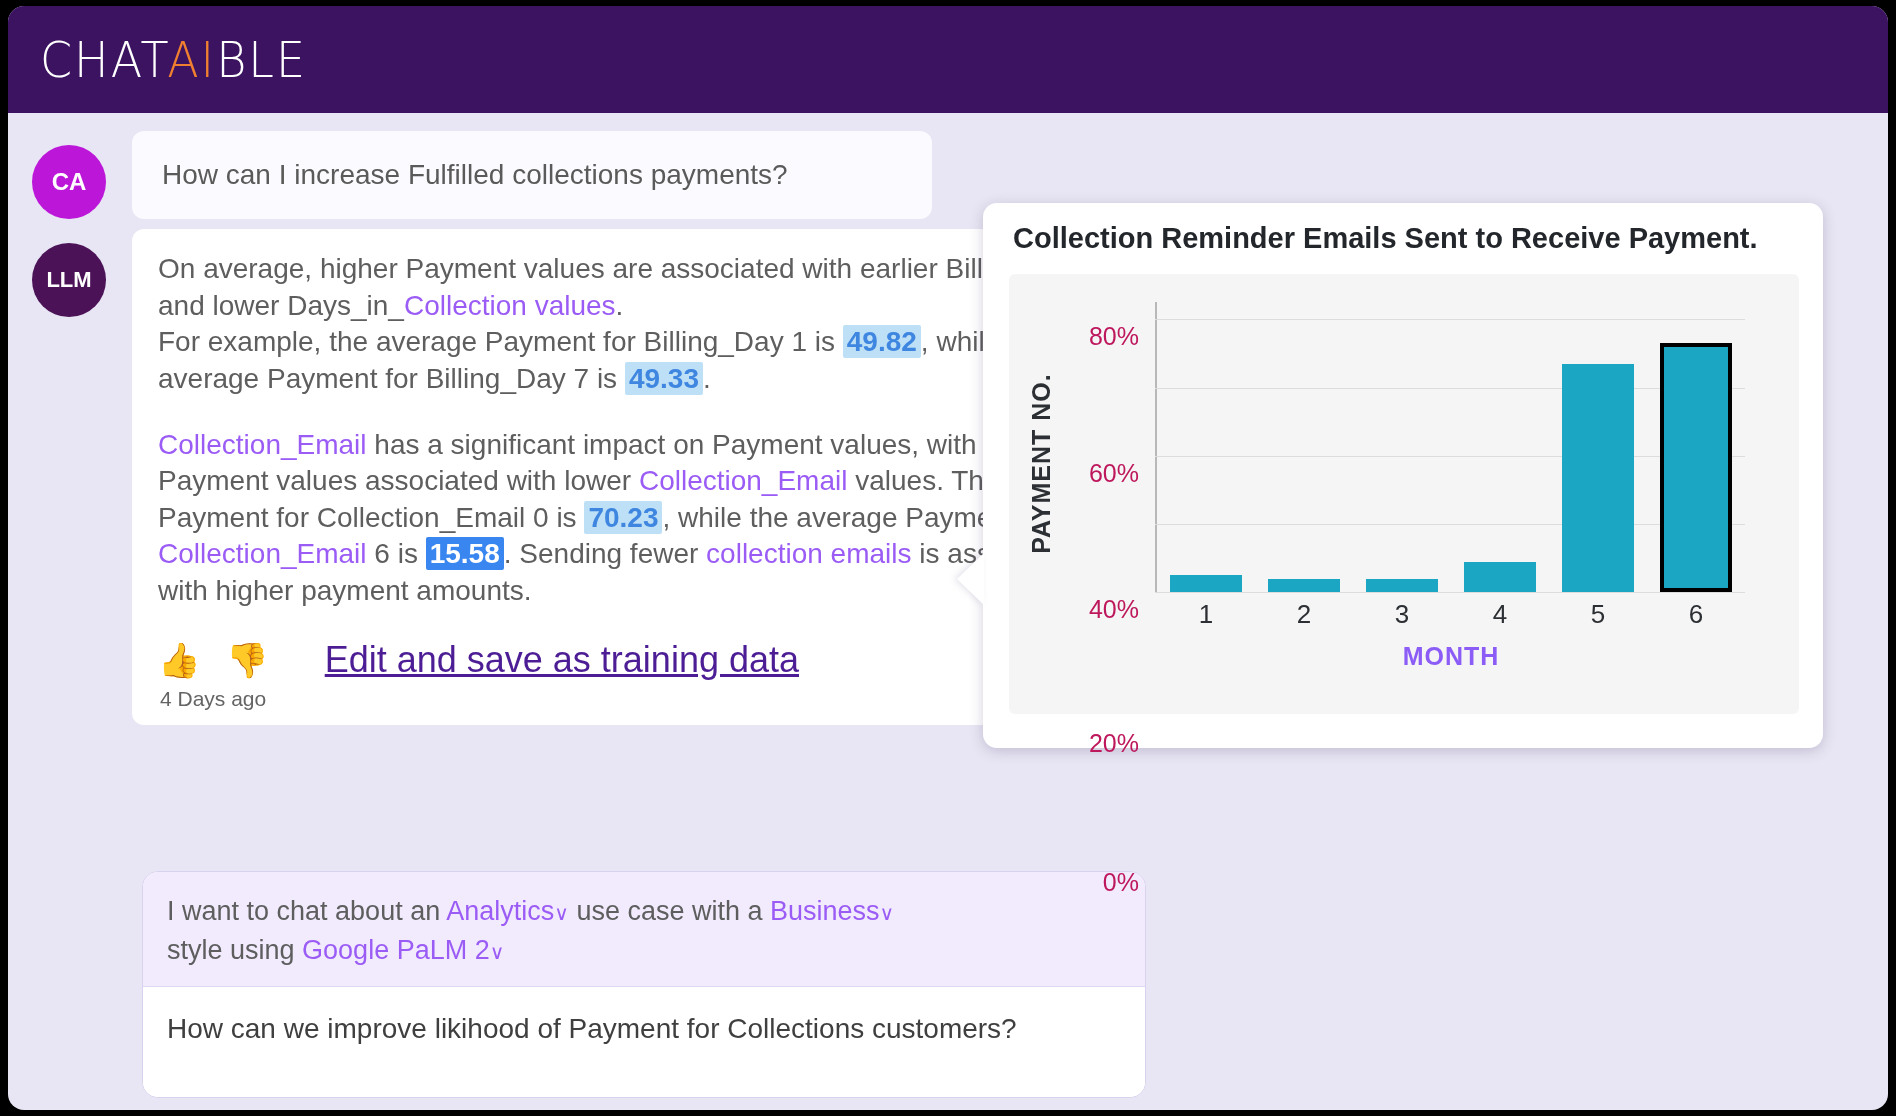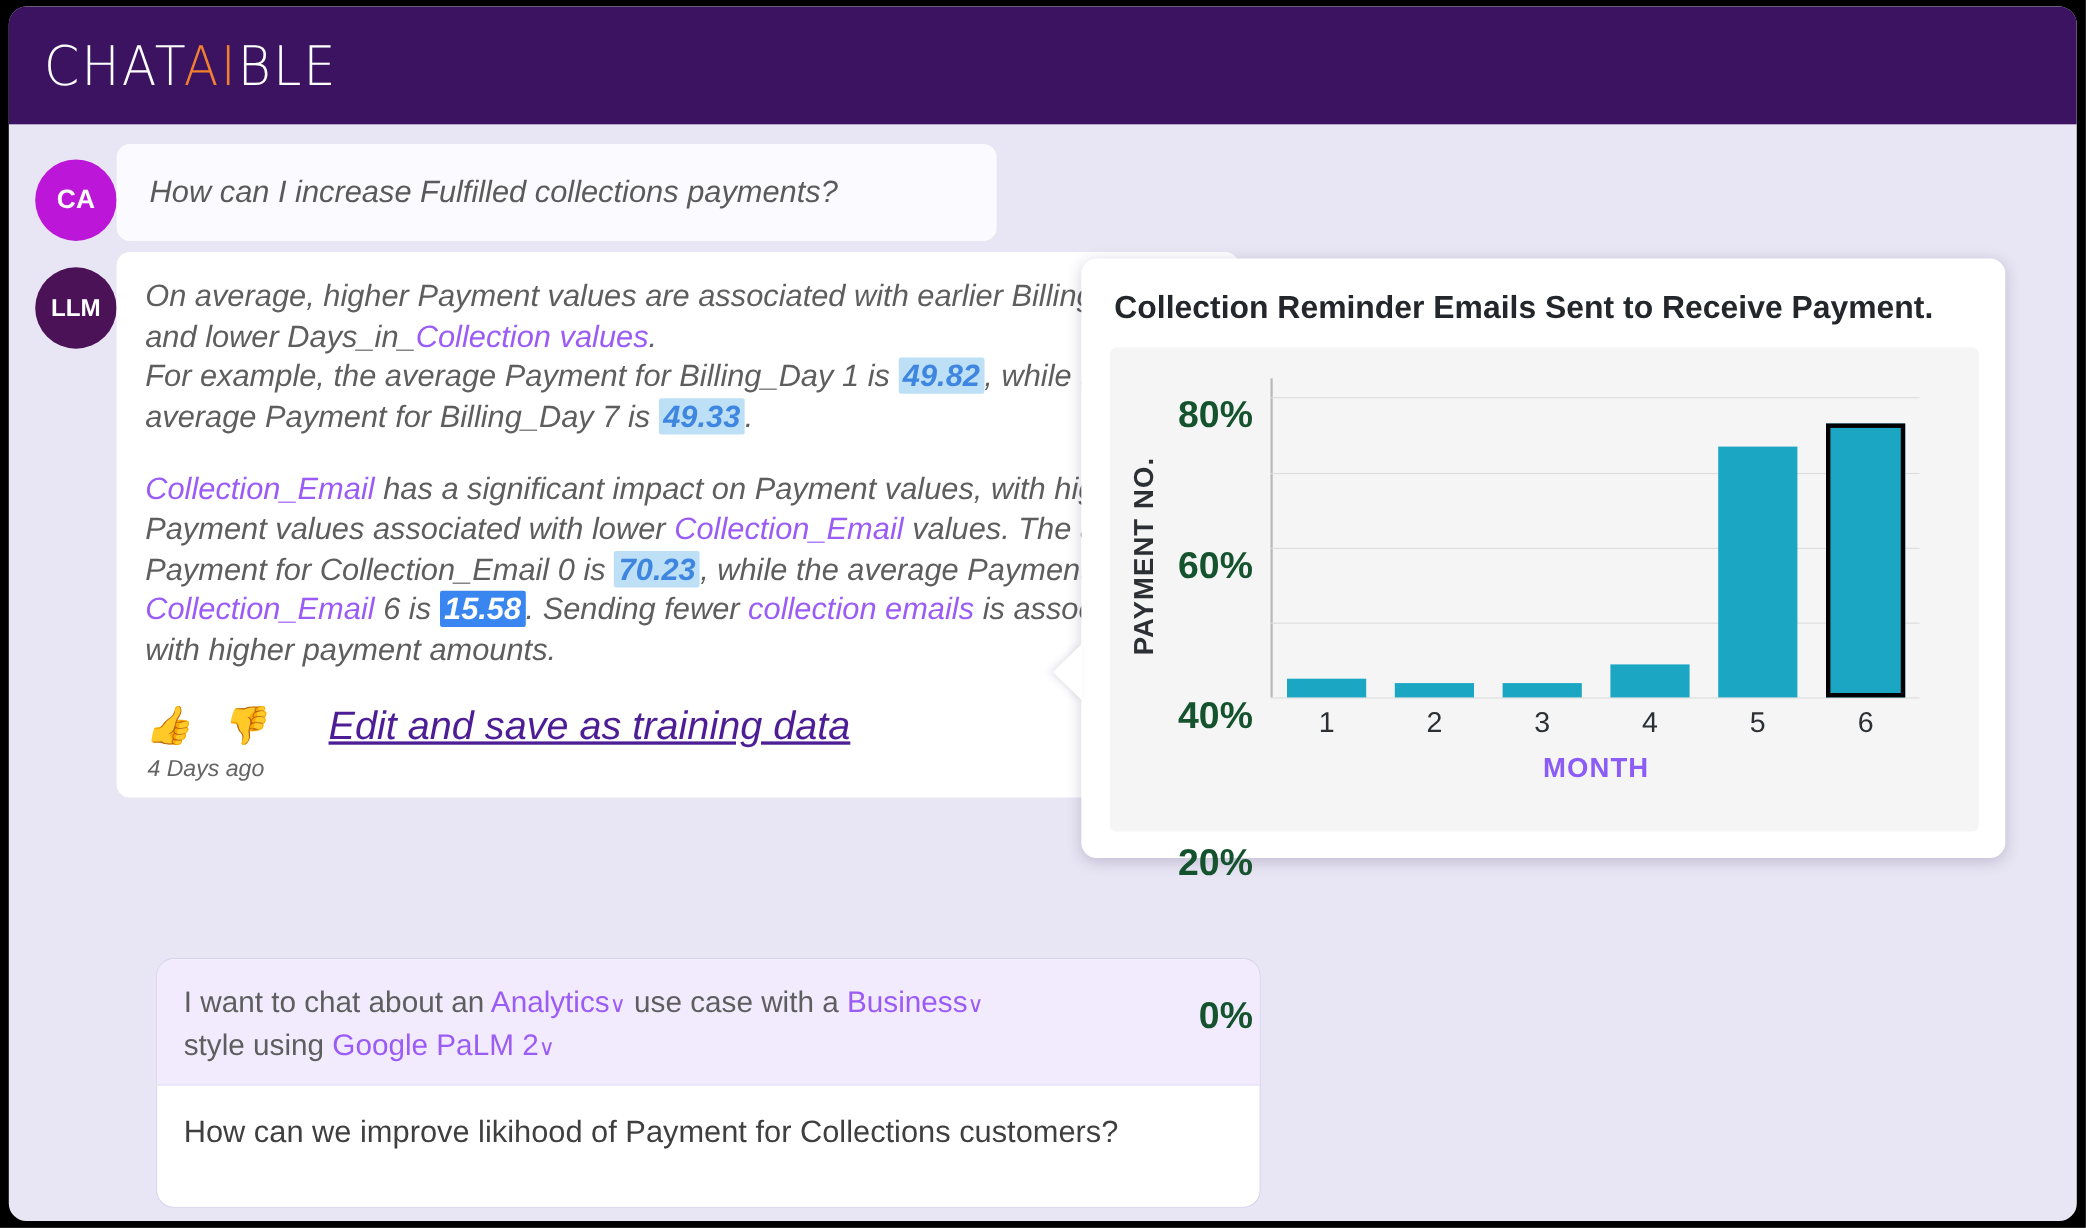--- a/index.html
+++ b/index.html
@@ -77,22 +77,22 @@
     font-size: 24px;
     font-weight: bold;
     margin-top: 14px;
   }
   .avatar.user { background: #BC16D8; }
   .avatar.bot  { background: #4B1258; font-size: 22px; }
 
   .bubble {
     background: #FBFAFE;
     border-radius: 12px;
+    margin-left: 26px;
     padding: 26px 30px;
-    font-style: italic;
   }
   .bubble.user { width: 800px; }
   .bubble.bot  { width: 1020px; background: #FFFFFF; padding: 22px 26px 14px 26px; }
 
   .msg-text {
     font-size: 28px;
     line-height: 1.30;
     color: #5E5E5E;
   }
   .bubble.user .msg-text { color: #5A5A5A; }
@@ -156,22 +156,21 @@
   
   #chart-panel {
     position: absolute;
     left: 975px;
     top: 197px;
     width: 840px;
     height: 545px;
     background: #FFFFFF;
     border-radius: 14px;
     box-shadow: 0 3px 14px rgba(60,40,90,0.22);
-    padding: 22px 26px;
-    margin-top: 32px;
+    padding: 12px 26px;
   }
   #chart-panel::before {
     content: "";
     position: absolute;
     left: -26px;
     top: 350px;
     width: 0; height: 0;
     border-top: 26px solid transparent;
     border-bottom: 26px solid transparent;
     border-right: 27px solid #FFFFFF;
@@ -221,23 +220,23 @@
     left: 0;
     width: 590px;
     height: 1px;
     background: #DCDCDC;
   }
   .ytick {
     position: absolute;
     right: 100%;
     margin-right: 16px;
     transform: translateY(-50%);
-    font-size: 34px;
-    font-weight: bold;
-    color: #14532d;
+    font-size: 25px;
+    font-weight: normal;
+    color: #be185d;
     white-space: nowrap;
   }
   #yaxis-line {
     position: absolute;
     left: 0; top: 0;
     width: 2px; height: 290px;
     background: #B8B8B8;
   }
 
   #bars {

